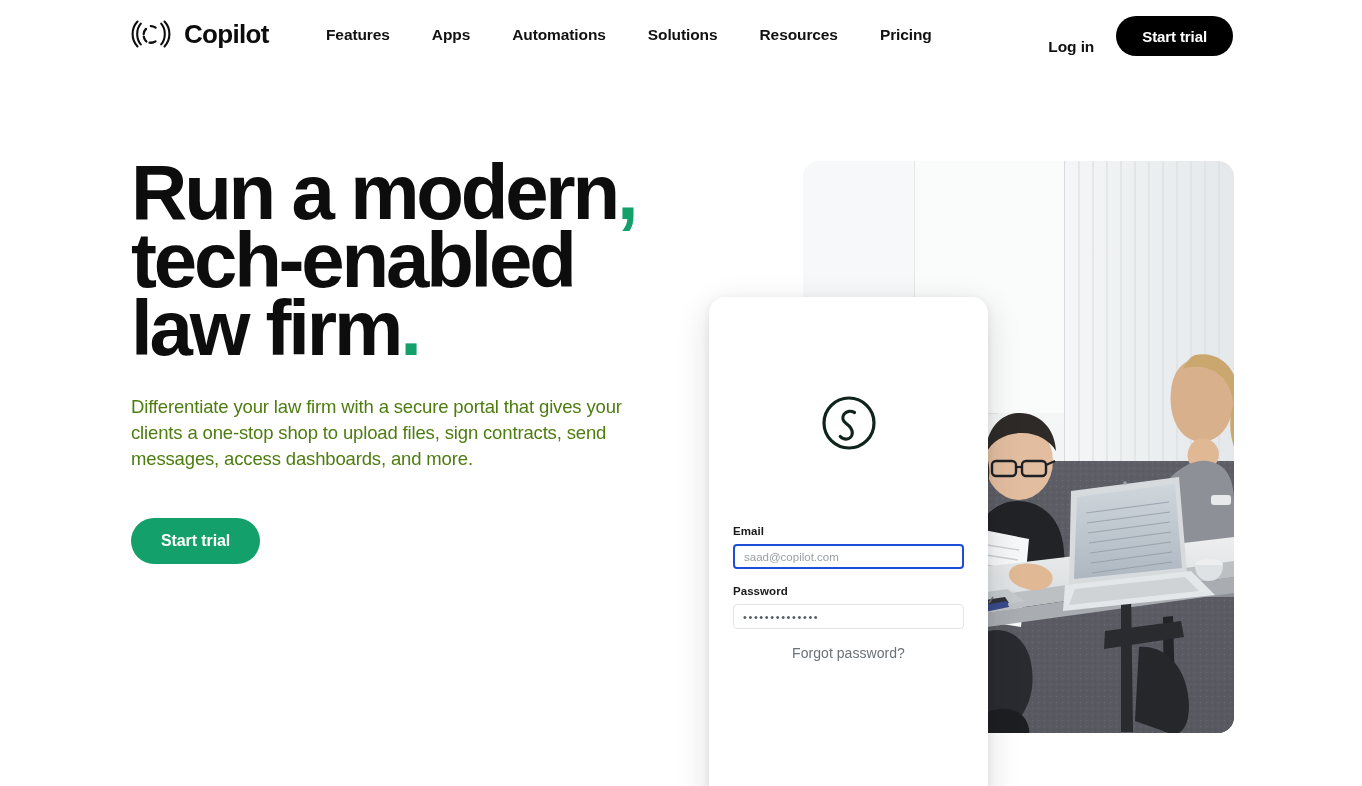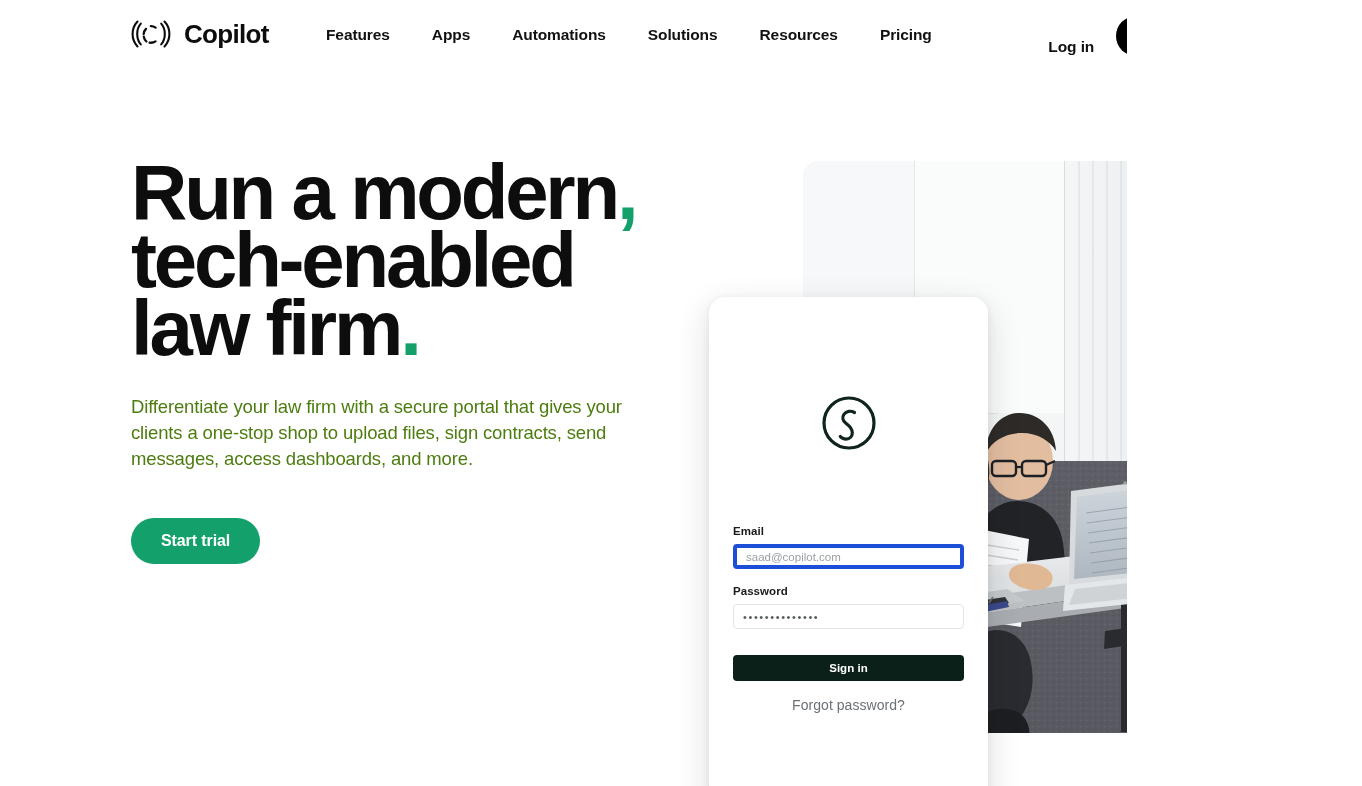--- a/index.html
+++ b/index.html
@@ -8,21 +8,21 @@
     width: 1362px;
     height: 786px;
     overflow: hidden;
     background: #ffffff;
     font-family: "Liberation Sans", sans-serif;
     -webkit-font-smoothing: antialiased;
   }
 
   .page {
     position: relative;
-    width: 1127px;
+    width: 1362px;
     height: 786px;
     background: #ffffff;
     overflow: hidden;
   }
 
   
   .header {
     position: absolute;
     top: 0; left: 0;
     width: 1362px;
@@ -204,21 +204,21 @@
     color: #1a1a1a;
     line-height: 16px;
     letter-spacing: 0.05px;
     display: block;
     margin-bottom: 5px;
   }
 
   .field-input {
     width: 231px;
     height: 25px;
-    border: 4px solid #1d4ed8;
+    border: 2px solid #1d4ed8;
     border-radius: 4px;
     background: #ffffff;
     padding: 0 9px;
     font-family: "Liberation Sans", sans-serif;
     font-size: 11.5px;
     color: #2b2b2b;
     outline: none;
   }
   .field-input::placeholder { color: #9aa0a4; }
 
@@ -497,19 +497,18 @@
       <div class="field-group">
         <label class="field-label">Email</label>
         <input class="field-input" type="email" placeholder="saad@copilot.com" style="">
       </div>
 
       <div class="field-group">
         <label class="field-label">Password</label>
         <div class="pw-dots">••••••••••••••</div>
       </div>
 
-      <button class="btn-signin" type="submit">Sign in</button>
 
       <a class="forgot" href="#">Forgot password?</a>
     </form>
   </div>
 
 </div>
 
 </body></html>

